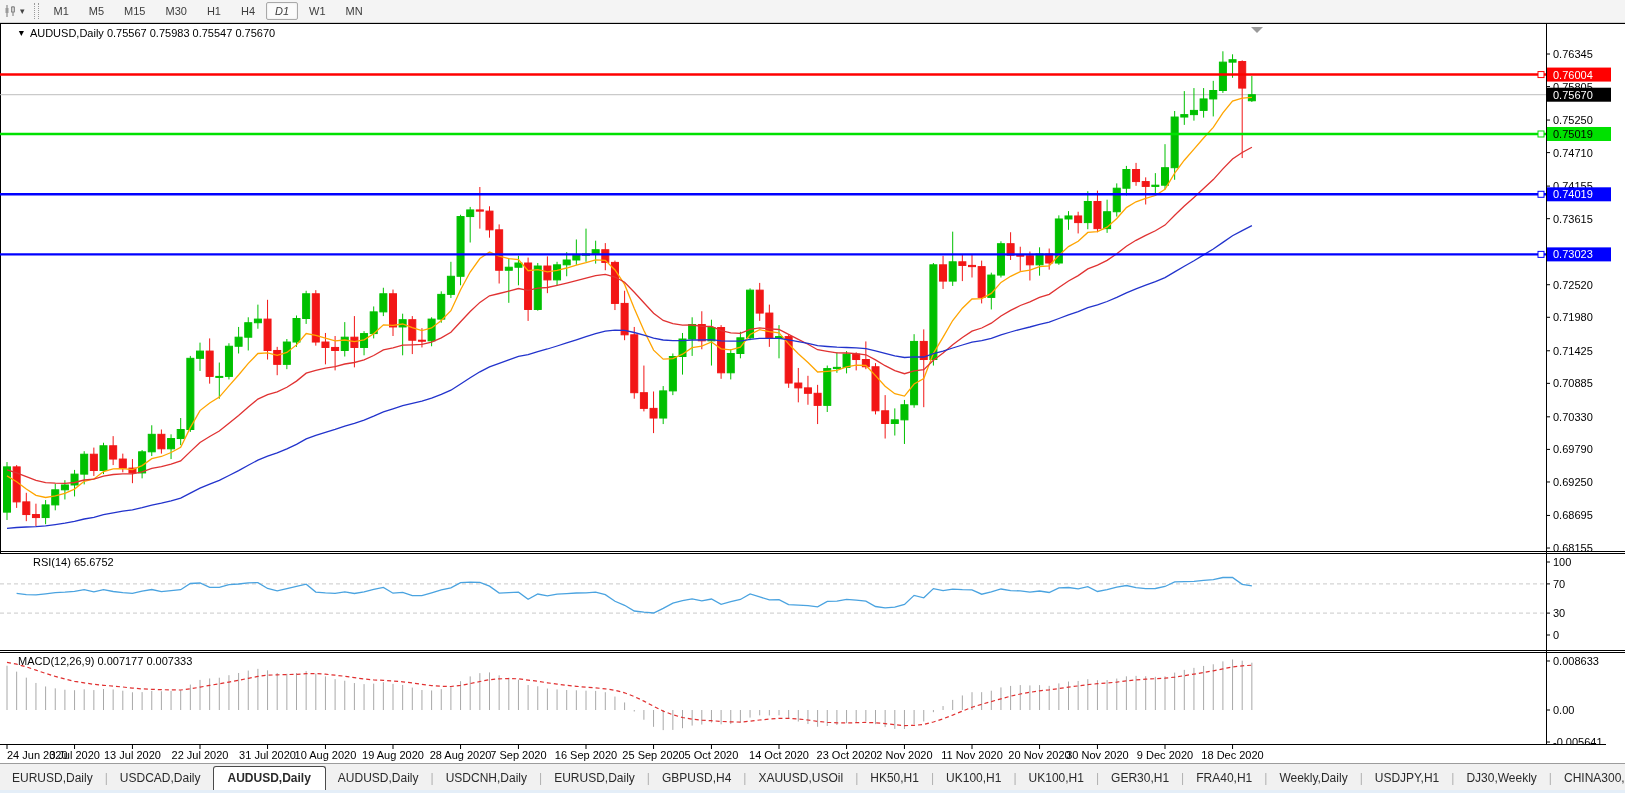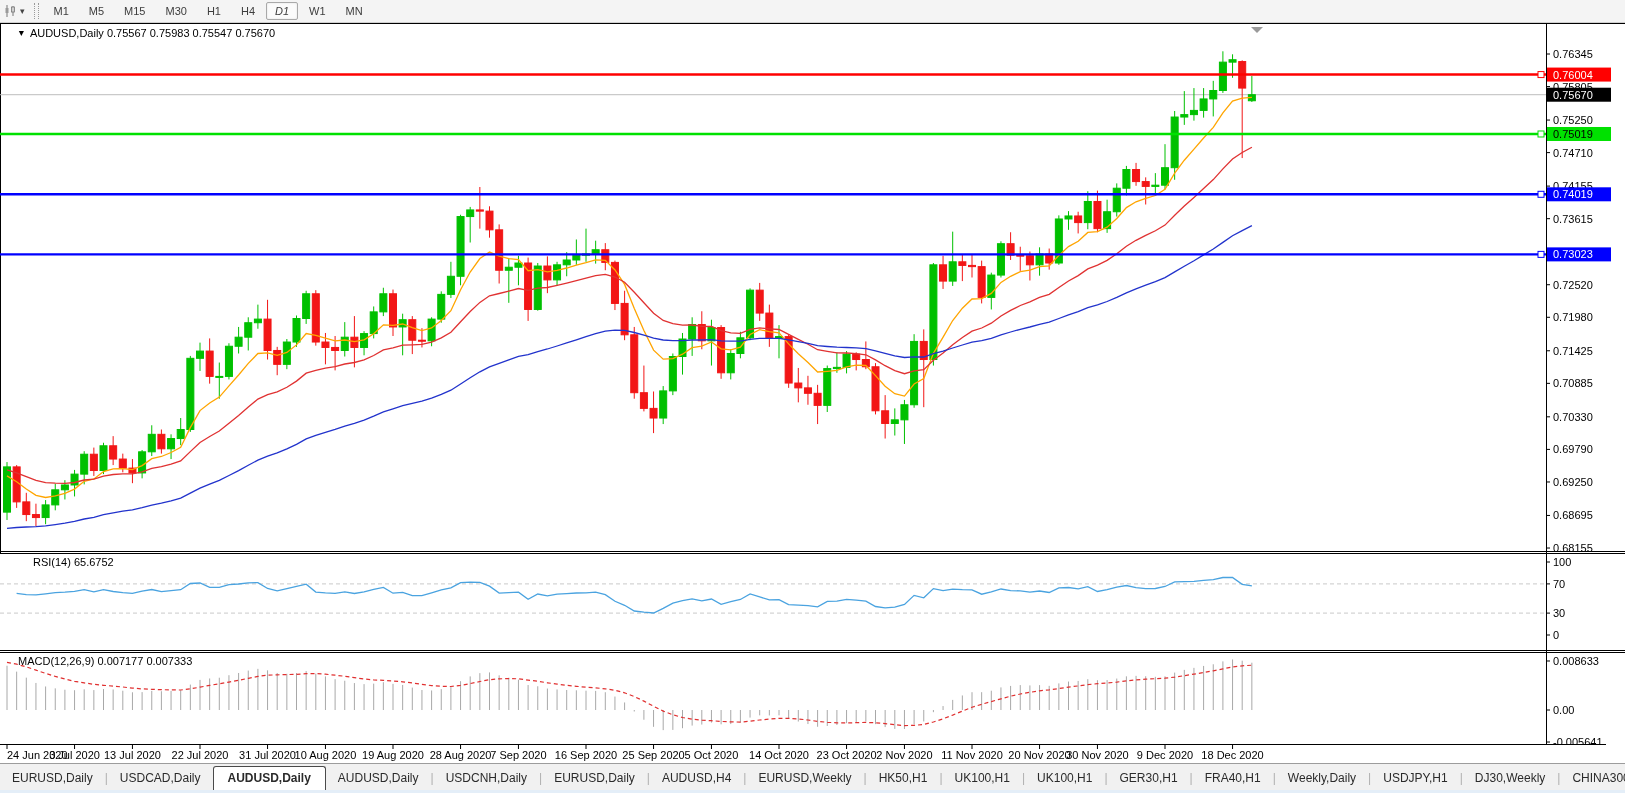--- a/index.html
+++ b/index.html
@@ -595,23 +595,23 @@
         <span class="tab">EURUSD,Daily</span>
         <span class="tab-sep">|</span>
         <span class="tab">USDCAD,Daily</span>
         <span class="tab active">AUDUSD,Daily</span>
         <span class="tab">AUDUSD,Daily</span>
         <span class="tab-sep">|</span>
         <span class="tab">USDCNH,Daily</span>
         <span class="tab-sep">|</span>
         <span class="tab">EURUSD,Daily</span>
         <span class="tab-sep">|</span>
-        <span class="tab">AUDUSD,H4</span>
-        <span class="tab-sep">|</span>
-        <span class="tab">EURUSD,Weekly</span>
+        <span class="tab">GBPUSD,H4</span>
+        <span class="tab-sep">|</span>
+        <span class="tab">XAUUSD,USOil</span>
         <span class="tab-sep">|</span>
         <span class="tab">HK50,H1</span>
         <span class="tab-sep">|</span>
         <span class="tab">UK100,H1</span>
         <span class="tab-sep">|</span>
         <span class="tab">UK100,H1</span>
         <span class="tab-sep">|</span>
         <span class="tab">GER30,H1</span>
         <span class="tab-sep">|</span>
         <span class="tab">FRA40,H1</span>

